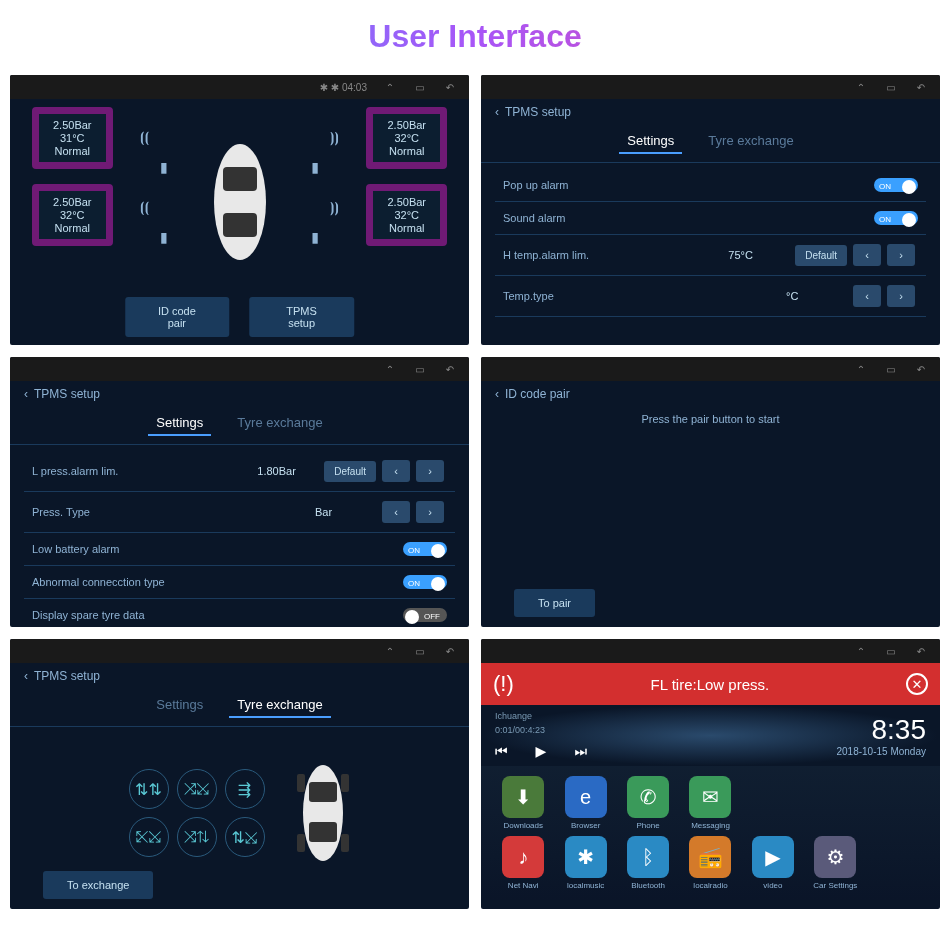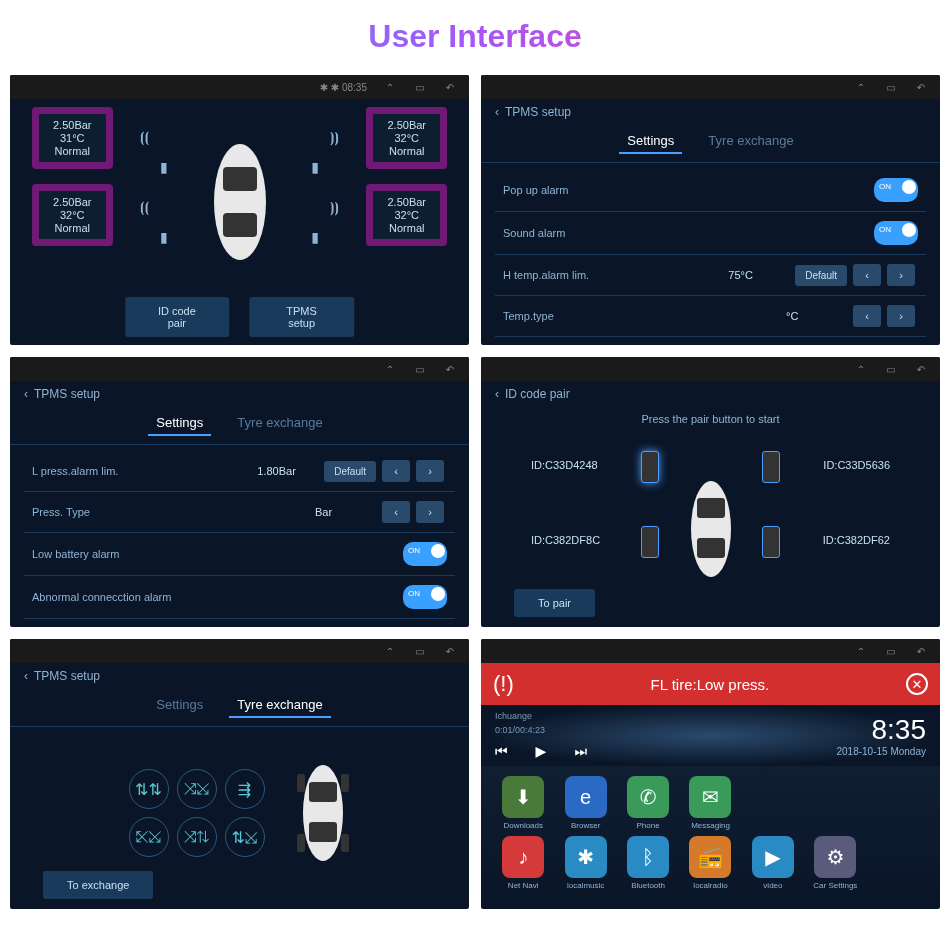--- a/index.html
+++ b/index.html
@@ -29,21 +29,21 @@
 .tire-rl { top:85px; left:22px; }
 .tire-rr { top:85px; right:22px; }
 .signal-icon { position:absolute; color:#8fb3d4; font-size:14px; }
 .btn-row { position:absolute; bottom:8px; left:50%; transform:translateX(-50%); display:flex; gap:20px; }
 .action-btn { background:#1a3a5c; color:#c5e0f0; border:none; padding:8px 24px; border-radius:3px; font-size:11px; cursor:pointer; }
 
 
 .setting-row { display:flex; align-items:center; padding:9px 8px; border-bottom:1px solid #1a3a5c; color:#8fb3d4; font-size:11px; }
 .setting-row .label { flex:1; }
 .setting-row .value { color:#c5e0f0; margin-right:14px; min-width:50px; }
-.toggle { width:44px; height:24px; border-radius:10px; position:relative; cursor:pointer; }
+.toggle { width:44px; height:14px; border-radius:10px; position:relative; cursor:pointer; }
 .toggle.on { background:#3aa0ff; }
 .toggle.off { background:#555; }
 .toggle::after { content:''; position:absolute; width:14px; height:14px; background:#fff; border-radius:50%; top:2px; }
 .toggle.on::after { right:2px; }
 .toggle.off::after { left:2px; }
 .toggle span { position:absolute; font-size:8px; color:#fff; top:4px; }
 .toggle.on span { left:5px; }
 .toggle.off span { right:7px; }
 .mini-btn { background:#2a4a6c; color:#c5e0f0; border:none; padding:5px 10px; border-radius:3px; font-size:10px; margin:0 3px; cursor:pointer; }
 .arrow-btn { background:#2a4a6c; color:#c5e0f0; border:none; width:28px; height:22px; border-radius:3px; font-size:11px; margin:0 3px; cursor:pointer; }
@@ -80,21 +80,21 @@
 </style>
 </head>
 <body>
 
 <h1 class="title">User Interface</h1>
 
 <div class="grid">
 
 <div class="screen">
   <div class="status-bar">
-    <span>✱ ✱ <span>08:35</span></span>
+    <span>✱ ✱ <span>04:03</span></span>
     <span class="status-icon">⌃</span>
     <span class="status-icon">▭</span>
     <span class="status-icon">↶</span>
   </div>
   <div class="content tpms-main">
     <div class="tire-box tire-fl">
       <div class="pressure">2.50Bar</div>
           <div class="temp">31°C</div>
           <div class="status">Normal</div>
     </div>
@@ -207,21 +207,21 @@
       <button class="arrow-btn">‹</button>
       <button class="arrow-btn">›</button>
     </div>
     <div class="setting-row">
       <span class="label">Low battery alarm</span>
       <div class="toggle on">
             <span>ON</span>
           </div>
     </div>
     <div class="setting-row">
-      <span class="label">Abnormal connecction alarm</span>
+      <span class="label">Abnormal connecction type</span>
       <div class="toggle on">
             <span>ON</span>
           </div>
     </div>
     <div class="setting-row">
       <span class="label">Display spare tyre data</span>
       <div class="toggle off">
             <span>OFF</span>
           </div>
     </div>
@@ -232,37 +232,20 @@
   <div class="status-bar">
     <span class="status-icon">⌃</span>
     <span class="status-icon">▭</span>
     <span class="status-icon">↶</span>
   </div>
   <div class="header">
         <span class="back-arrow">‹</span>
         <span>ID code pair</span>
       </div>
   <div class="pair-title">Press the pair button to start</div>
-  <div class="content pair-layout">
-    <div class="pair-car">
-      <svg viewBox="0 0 56 110">
-            <ellipse cx="28" cy="55" rx="20" ry="48" fill="#e8e8e8"></ellipse>
-            <rect x="14" y="24" width="28" height="20" fill="#333" rx="3"></rect>
-            <rect x="14" y="64" width="28" height="20" fill="#333" rx="3"></rect>
-          </svg>
-    </div>
-    <div class="pair-tire" style="top:20px;left:160px;box-shadow:0 0 8px #4a9eff"></div>
-    <div class="pair-tire" style="top:20px;right:160px"></div>
-    <div class="pair-tire" style="top:95px;left:160px"></div>
-    <div class="pair-tire" style="top:95px;right:160px"></div>
-    <div class="pair-id" style="top:28px;left:50px">ID:C33D4248</div>
-    <div class="pair-id" style="top:28px;right:50px">ID:C33D5636</div>
-    <div class="pair-id" style="top:103px;left:50px">ID:C382DF8C</div>
-    <div class="pair-id" style="top:103px;right:50px">ID:C382DF62</div>
-  </div>
   <div class="pair-btn-row">
     <button class="action-btn">To pair</button>
   </div>
 </div>
 
 <div class="screen">
   <div class="status-bar">
     <span class="status-icon">⌃</span>
     <span class="status-icon">▭</span>
     <span class="status-icon">↶</span>

